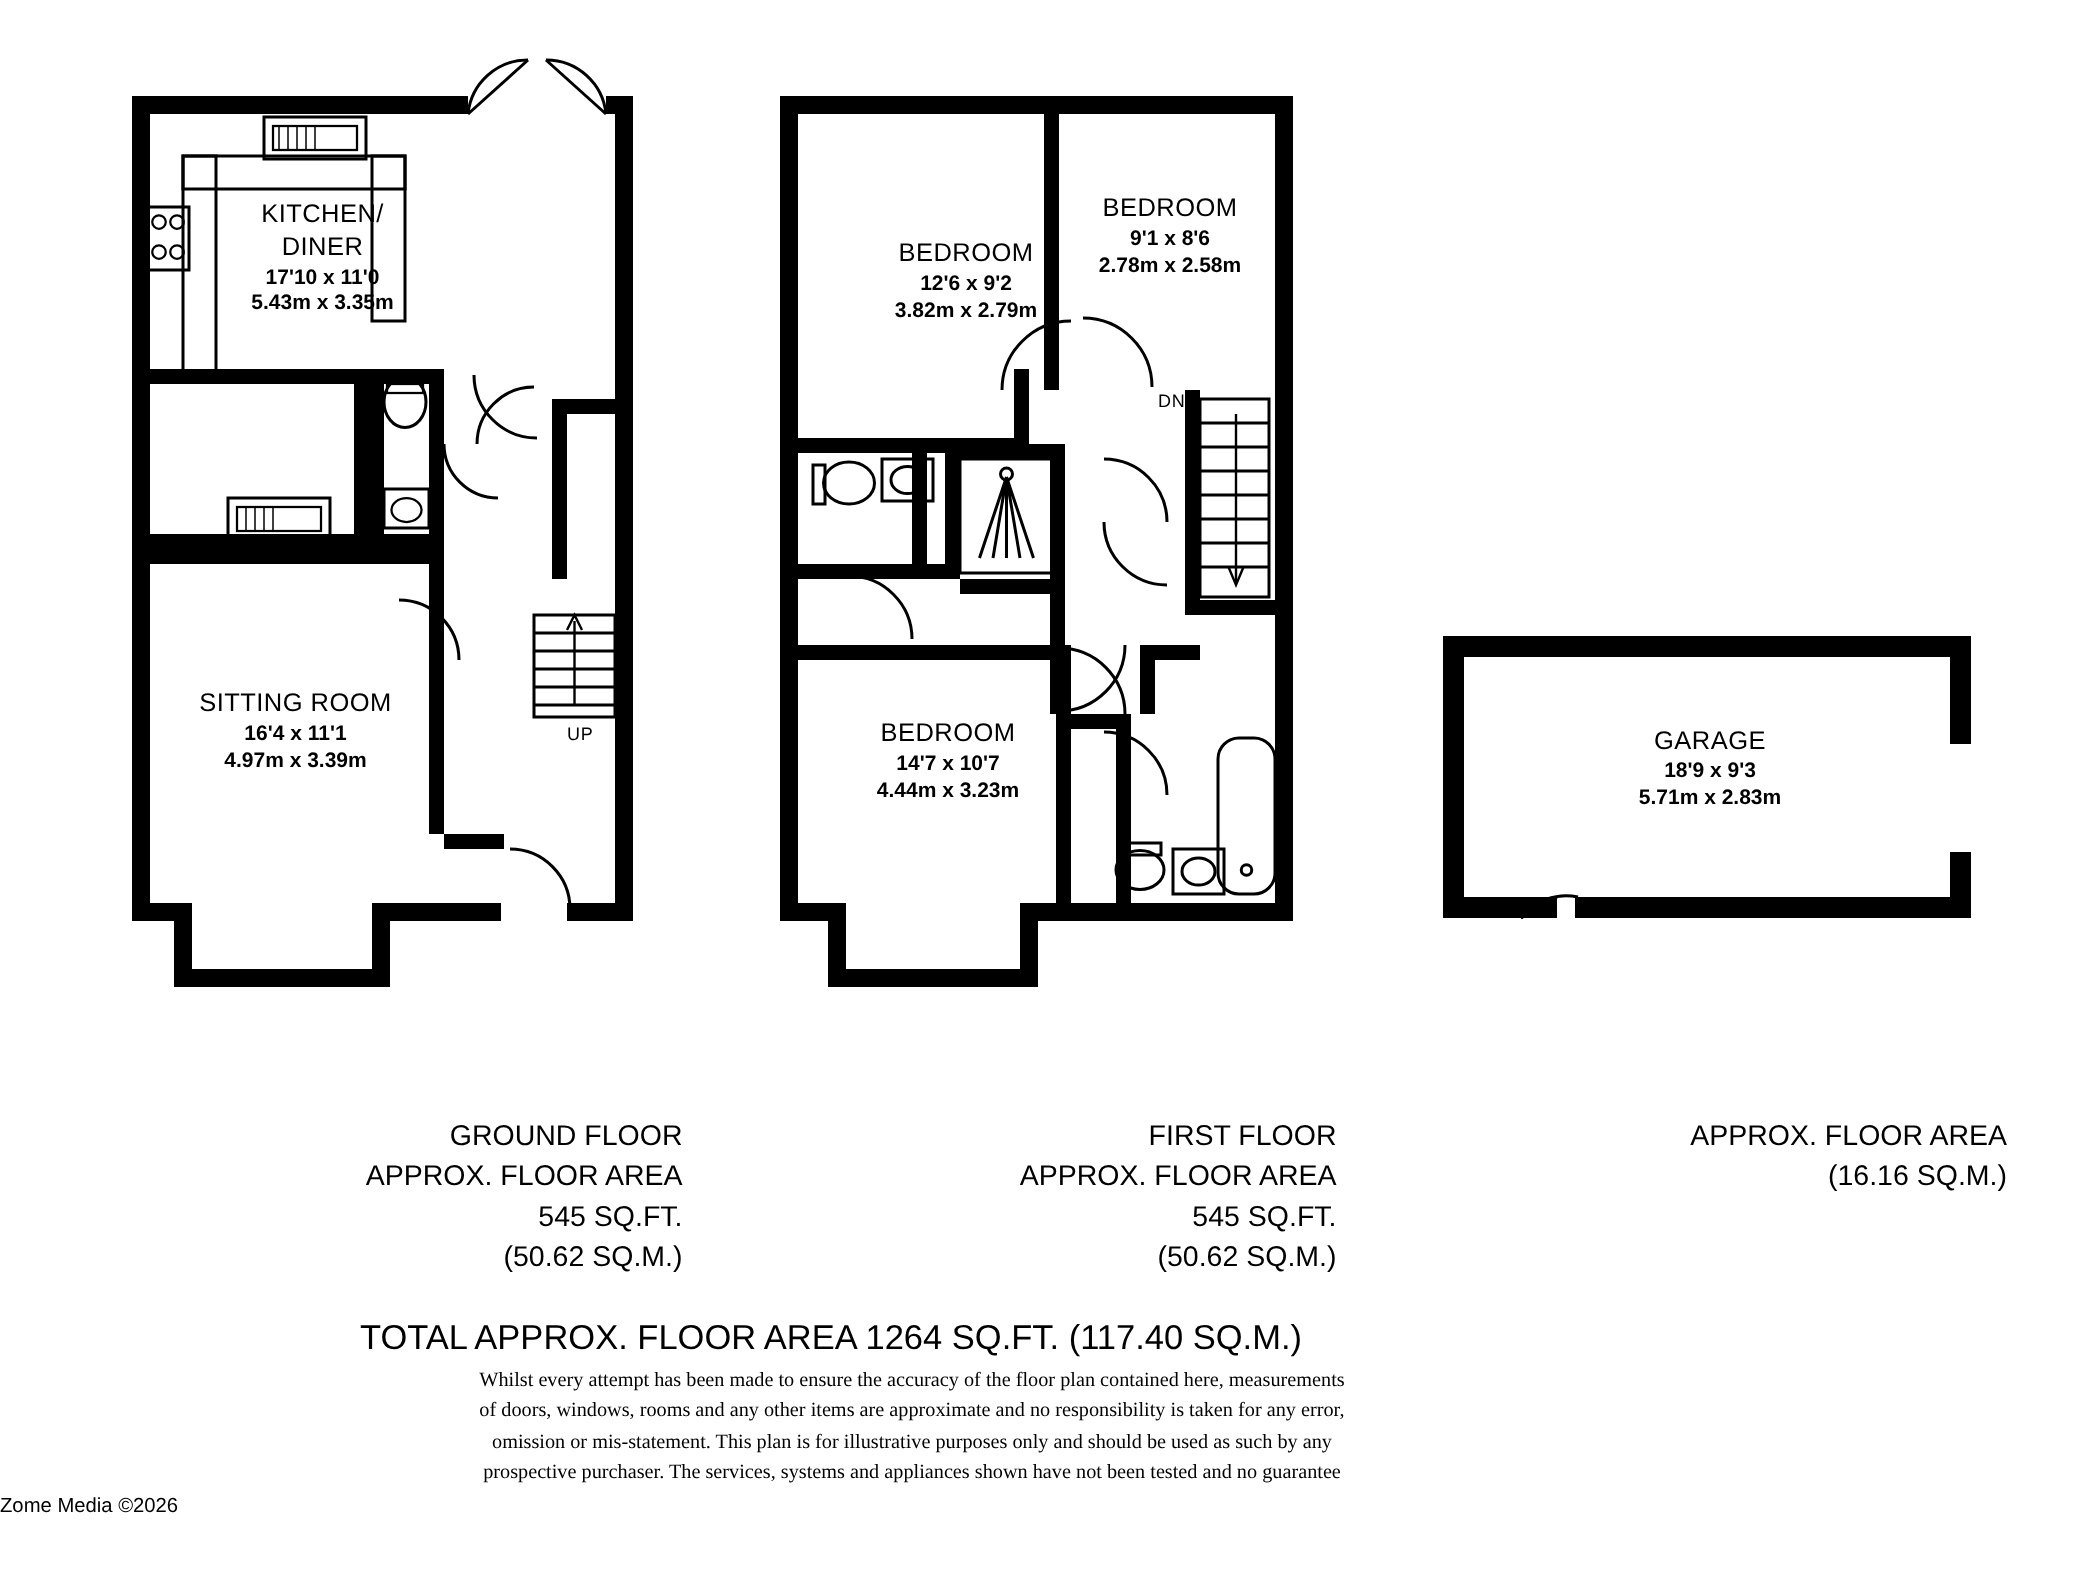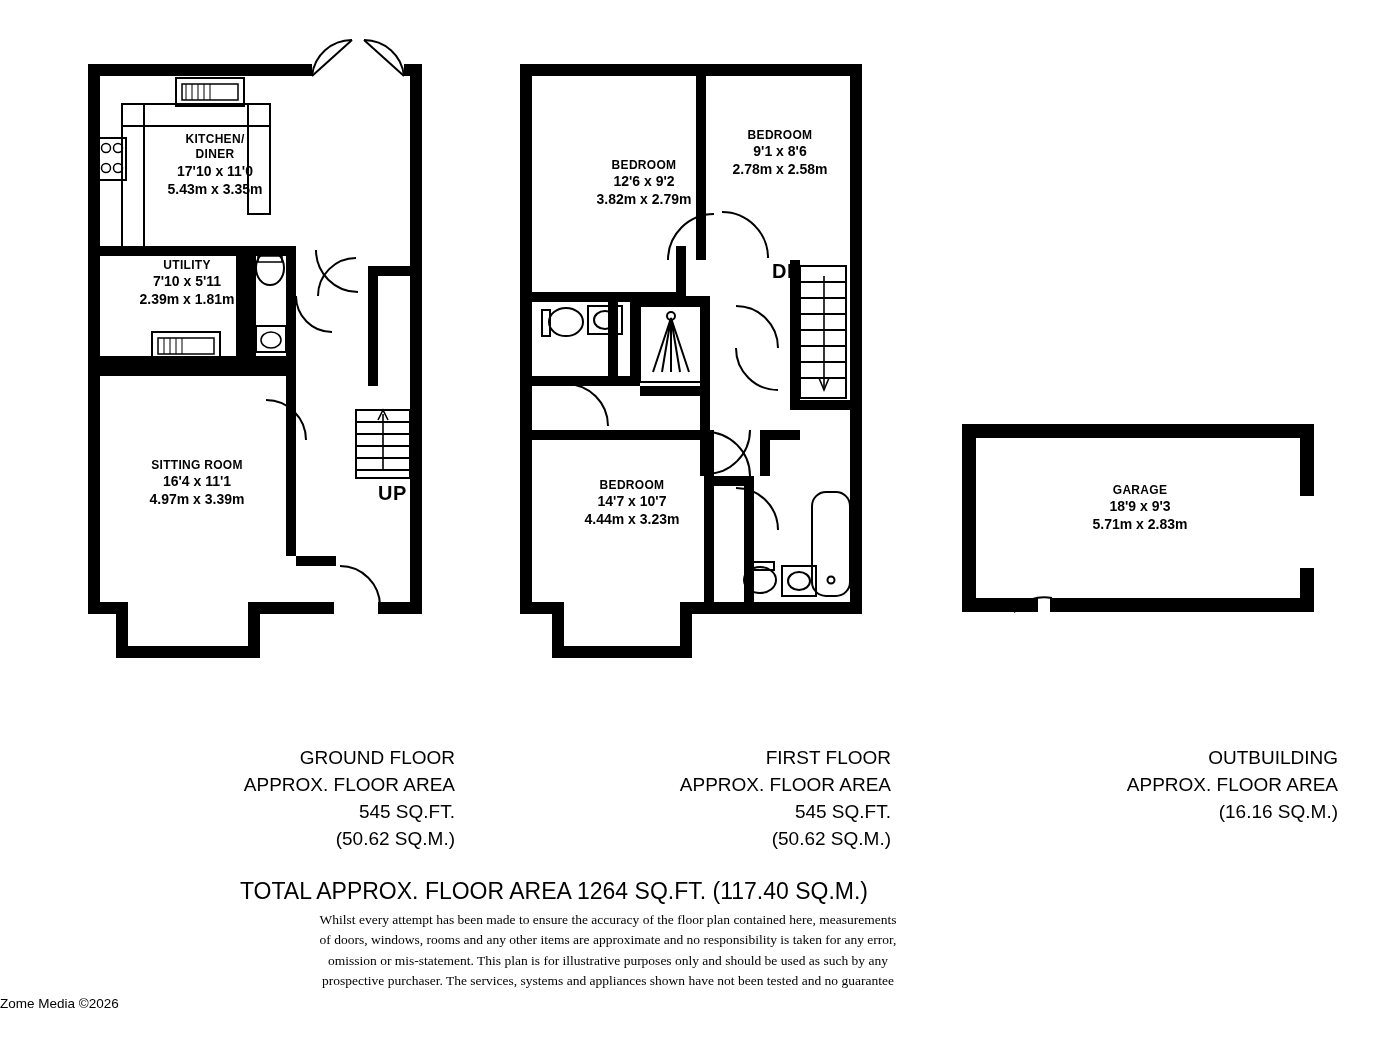--- a/index.html
+++ b/index.html
@@ -28,32 +28,32 @@
     height: 1049px;
   }
   
   .room-label {
     position: absolute;
     text-align: center;
     line-height: 1.28;
     white-space: nowrap;
   }
   .room-label .rname {
-    font-weight: bold;
-    font-size: 12px;
+    font-weight: normal;
+    font-size: 17px;
     letter-spacing: 0.3px;
   }
   .room-label .rdim {
     font-weight: bold;
     font-size: 14px;
   }
   .small-cap {
     position: absolute;
-    font-weight: bold;
-    font-size: 20px;
+    font-weight: normal;
+    font-size: 12px;
     letter-spacing: 0.5px;
   }
   .floor-caption {
     position: absolute;
     text-align: right;
     font-size: 19px;
     line-height: 1.42;
     white-space: nowrap;
   }
   .total-line {
@@ -332,25 +332,20 @@
     </g>
   </svg>
 
   <div class="room-label" style="left:108px; top:132px; width:214px;">
     <div class="rname">KITCHEN/</div>
     <div class="rname">DINER</div>
     <div class="rdim">17'10 x 11'0</div>
     <div class="rdim">5.43m x 3.35m</div>
   </div>
 
-  <div class="room-label" style="left:84px; top:258px; width:206px;">
-    <div class="rname">UTILITY</div>
-    <div class="rdim">7'10 x 5'11</div>
-    <div class="rdim">2.39m x 1.81m</div>
-  </div>
 
   <div class="room-label" style="left:94px; top:458px; width:206px;">
     <div class="rname">SITTING ROOM</div>
     <div class="rdim">16'4 x 11'1</div>
     <div class="rdim">4.97m x 3.39m</div>
   </div>
 
   <div class="small-cap" style="left:378px; top:482px;">UP</div>
 
   <div class="room-label" style="left:544px; top:158px; width:200px;">
@@ -387,21 +382,20 @@
   </div>
 
   <div class="floor-caption" style="left:491px; top:745px; width:400px;">
     <div>FIRST FLOOR</div>
     <div>APPROX. FLOOR AREA</div>
     <div>545 SQ.FT.</div>
     <div>(50.62 SQ.M.)</div>
   </div>
 
   <div class="floor-caption" style="left:938px; top:745px; width:400px;">
-    <div>OUTBUILDING</div>
     <div>APPROX. FLOOR AREA</div>
     <div>(16.16 SQ.M.)</div>
   </div>
 
   <div class="total-line">TOTAL APPROX. FLOOR AREA 1264 SQ.FT. (117.40 SQ.M.)</div>
 
   <div class="disclaimer">
     <p>Whilst every attempt has been made to ensure the accuracy of the floor plan contained here, measurements</p>
     <p>of doors, windows, rooms and any other items are approximate and no responsibility is taken for any error,</p>
     <p>omission or mis-statement. This plan is for illustrative purposes only and should be used as such by any</p>

